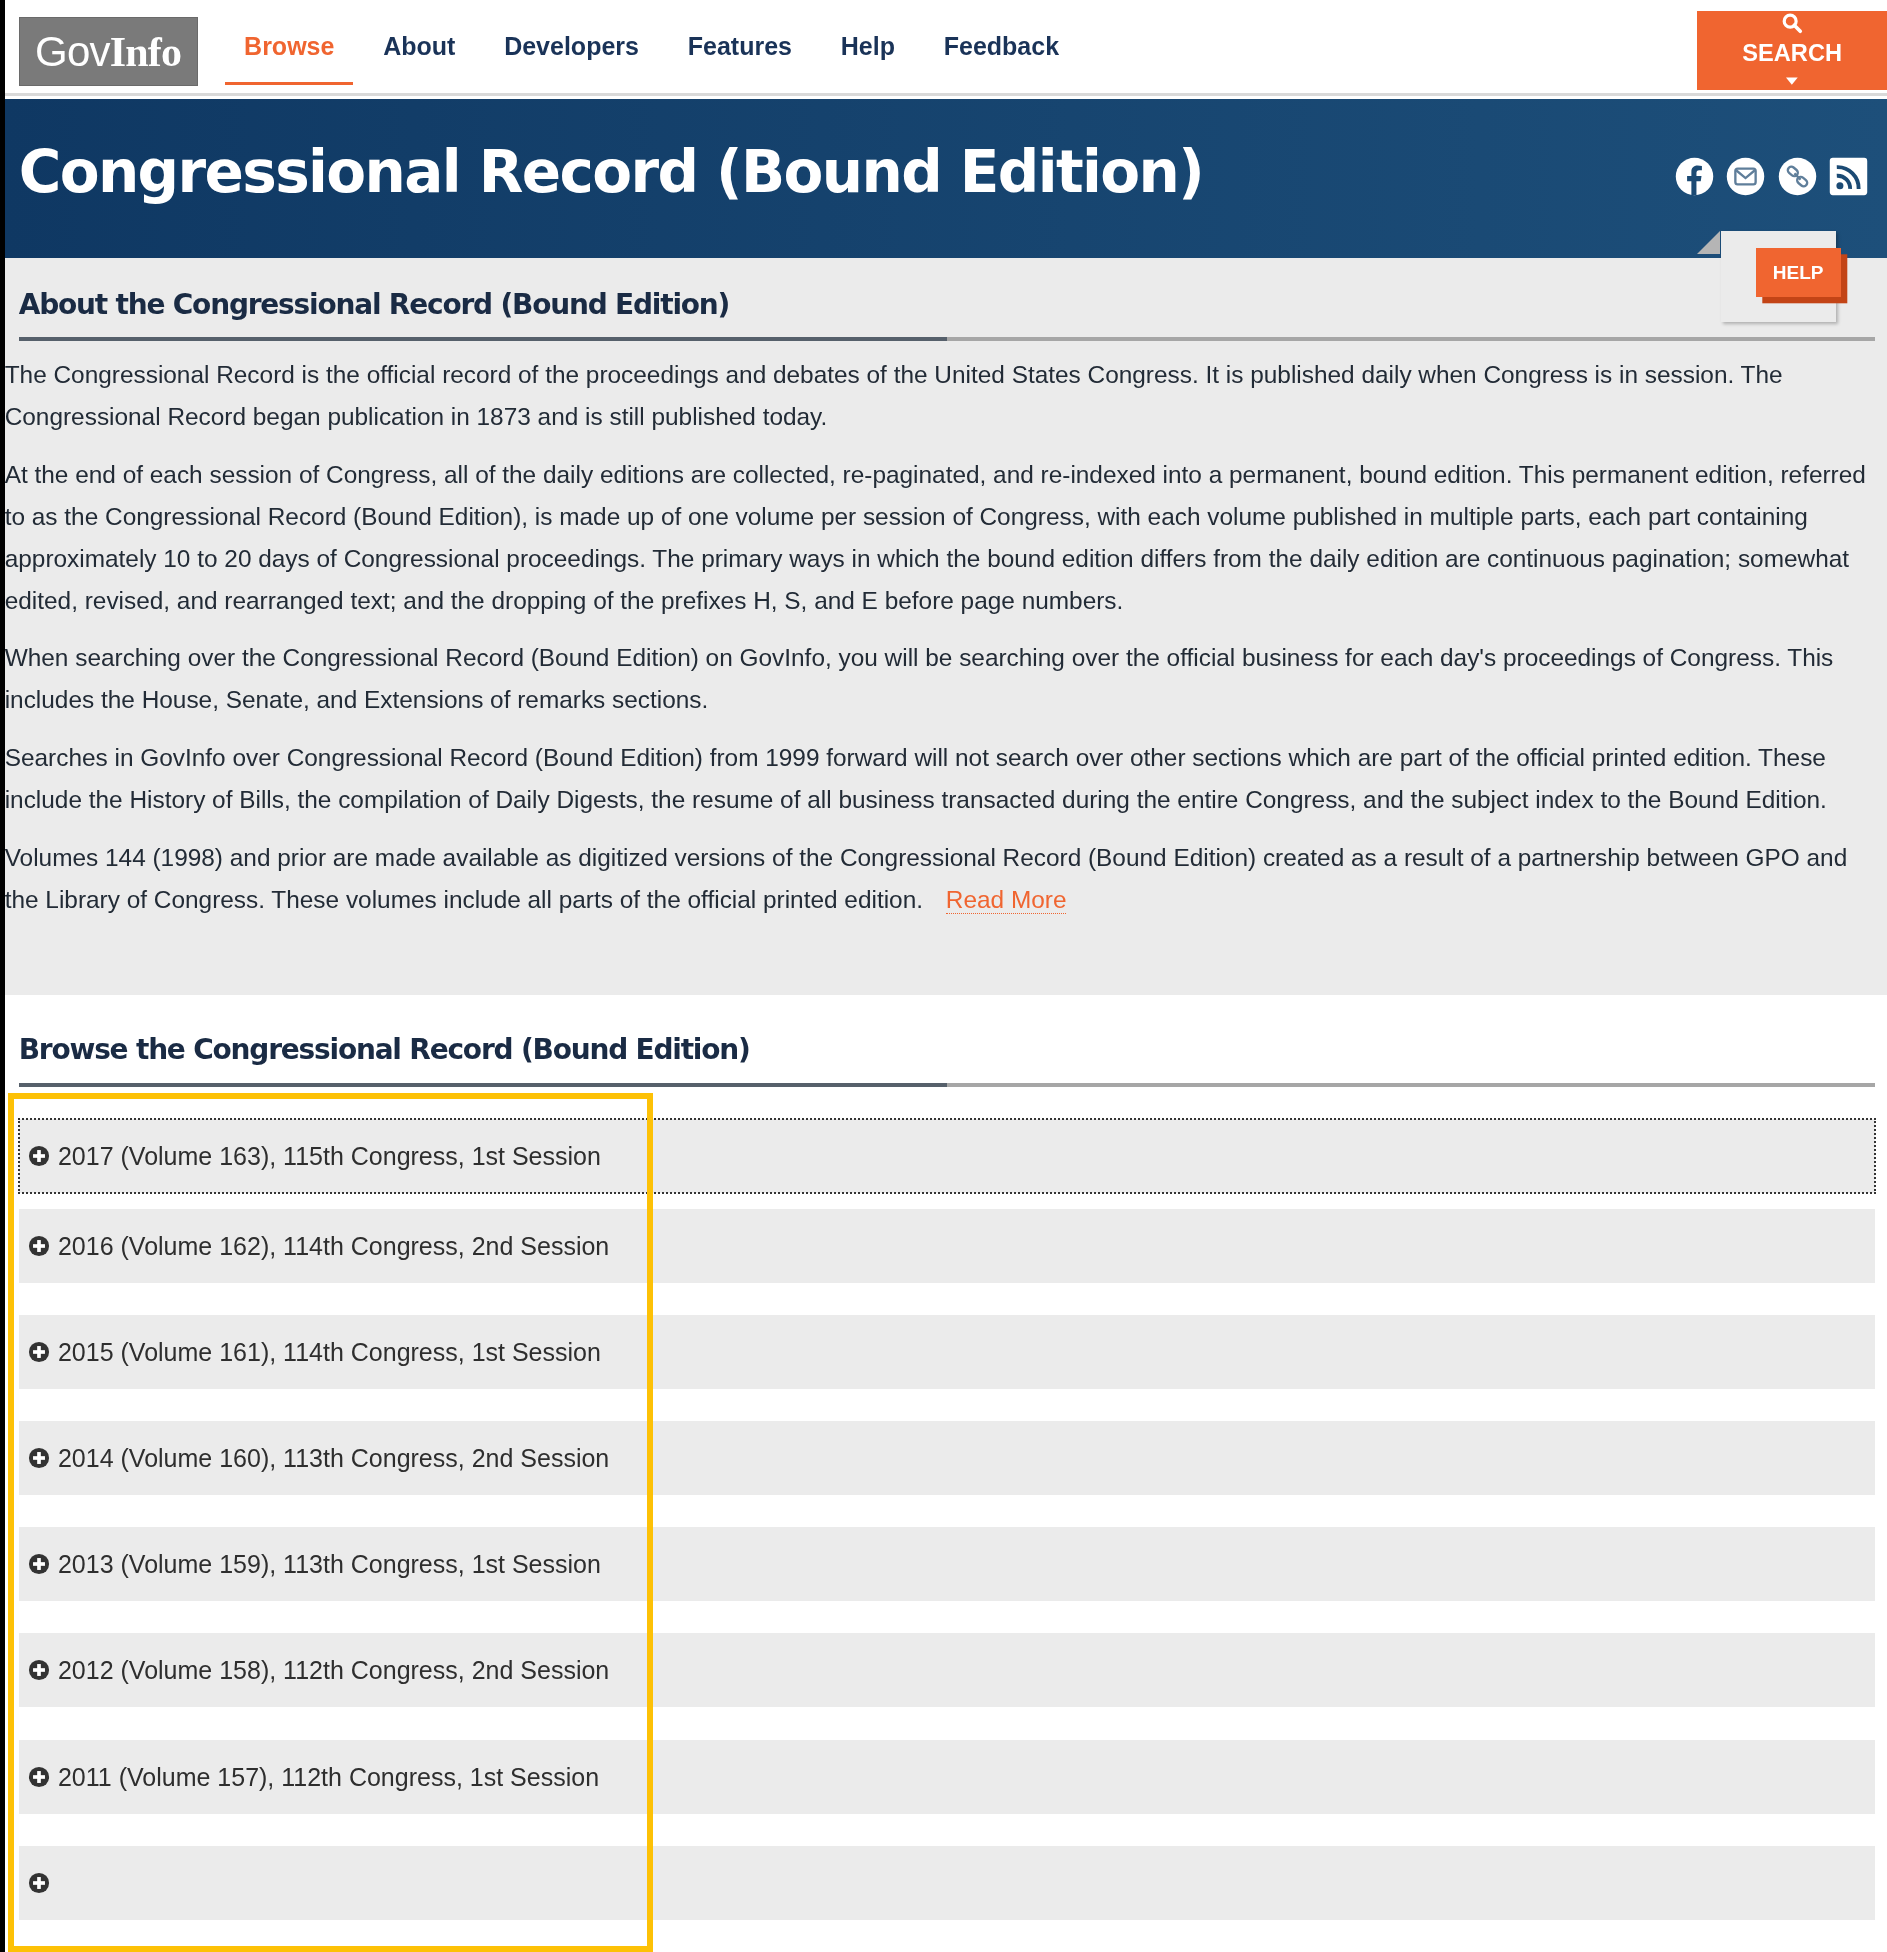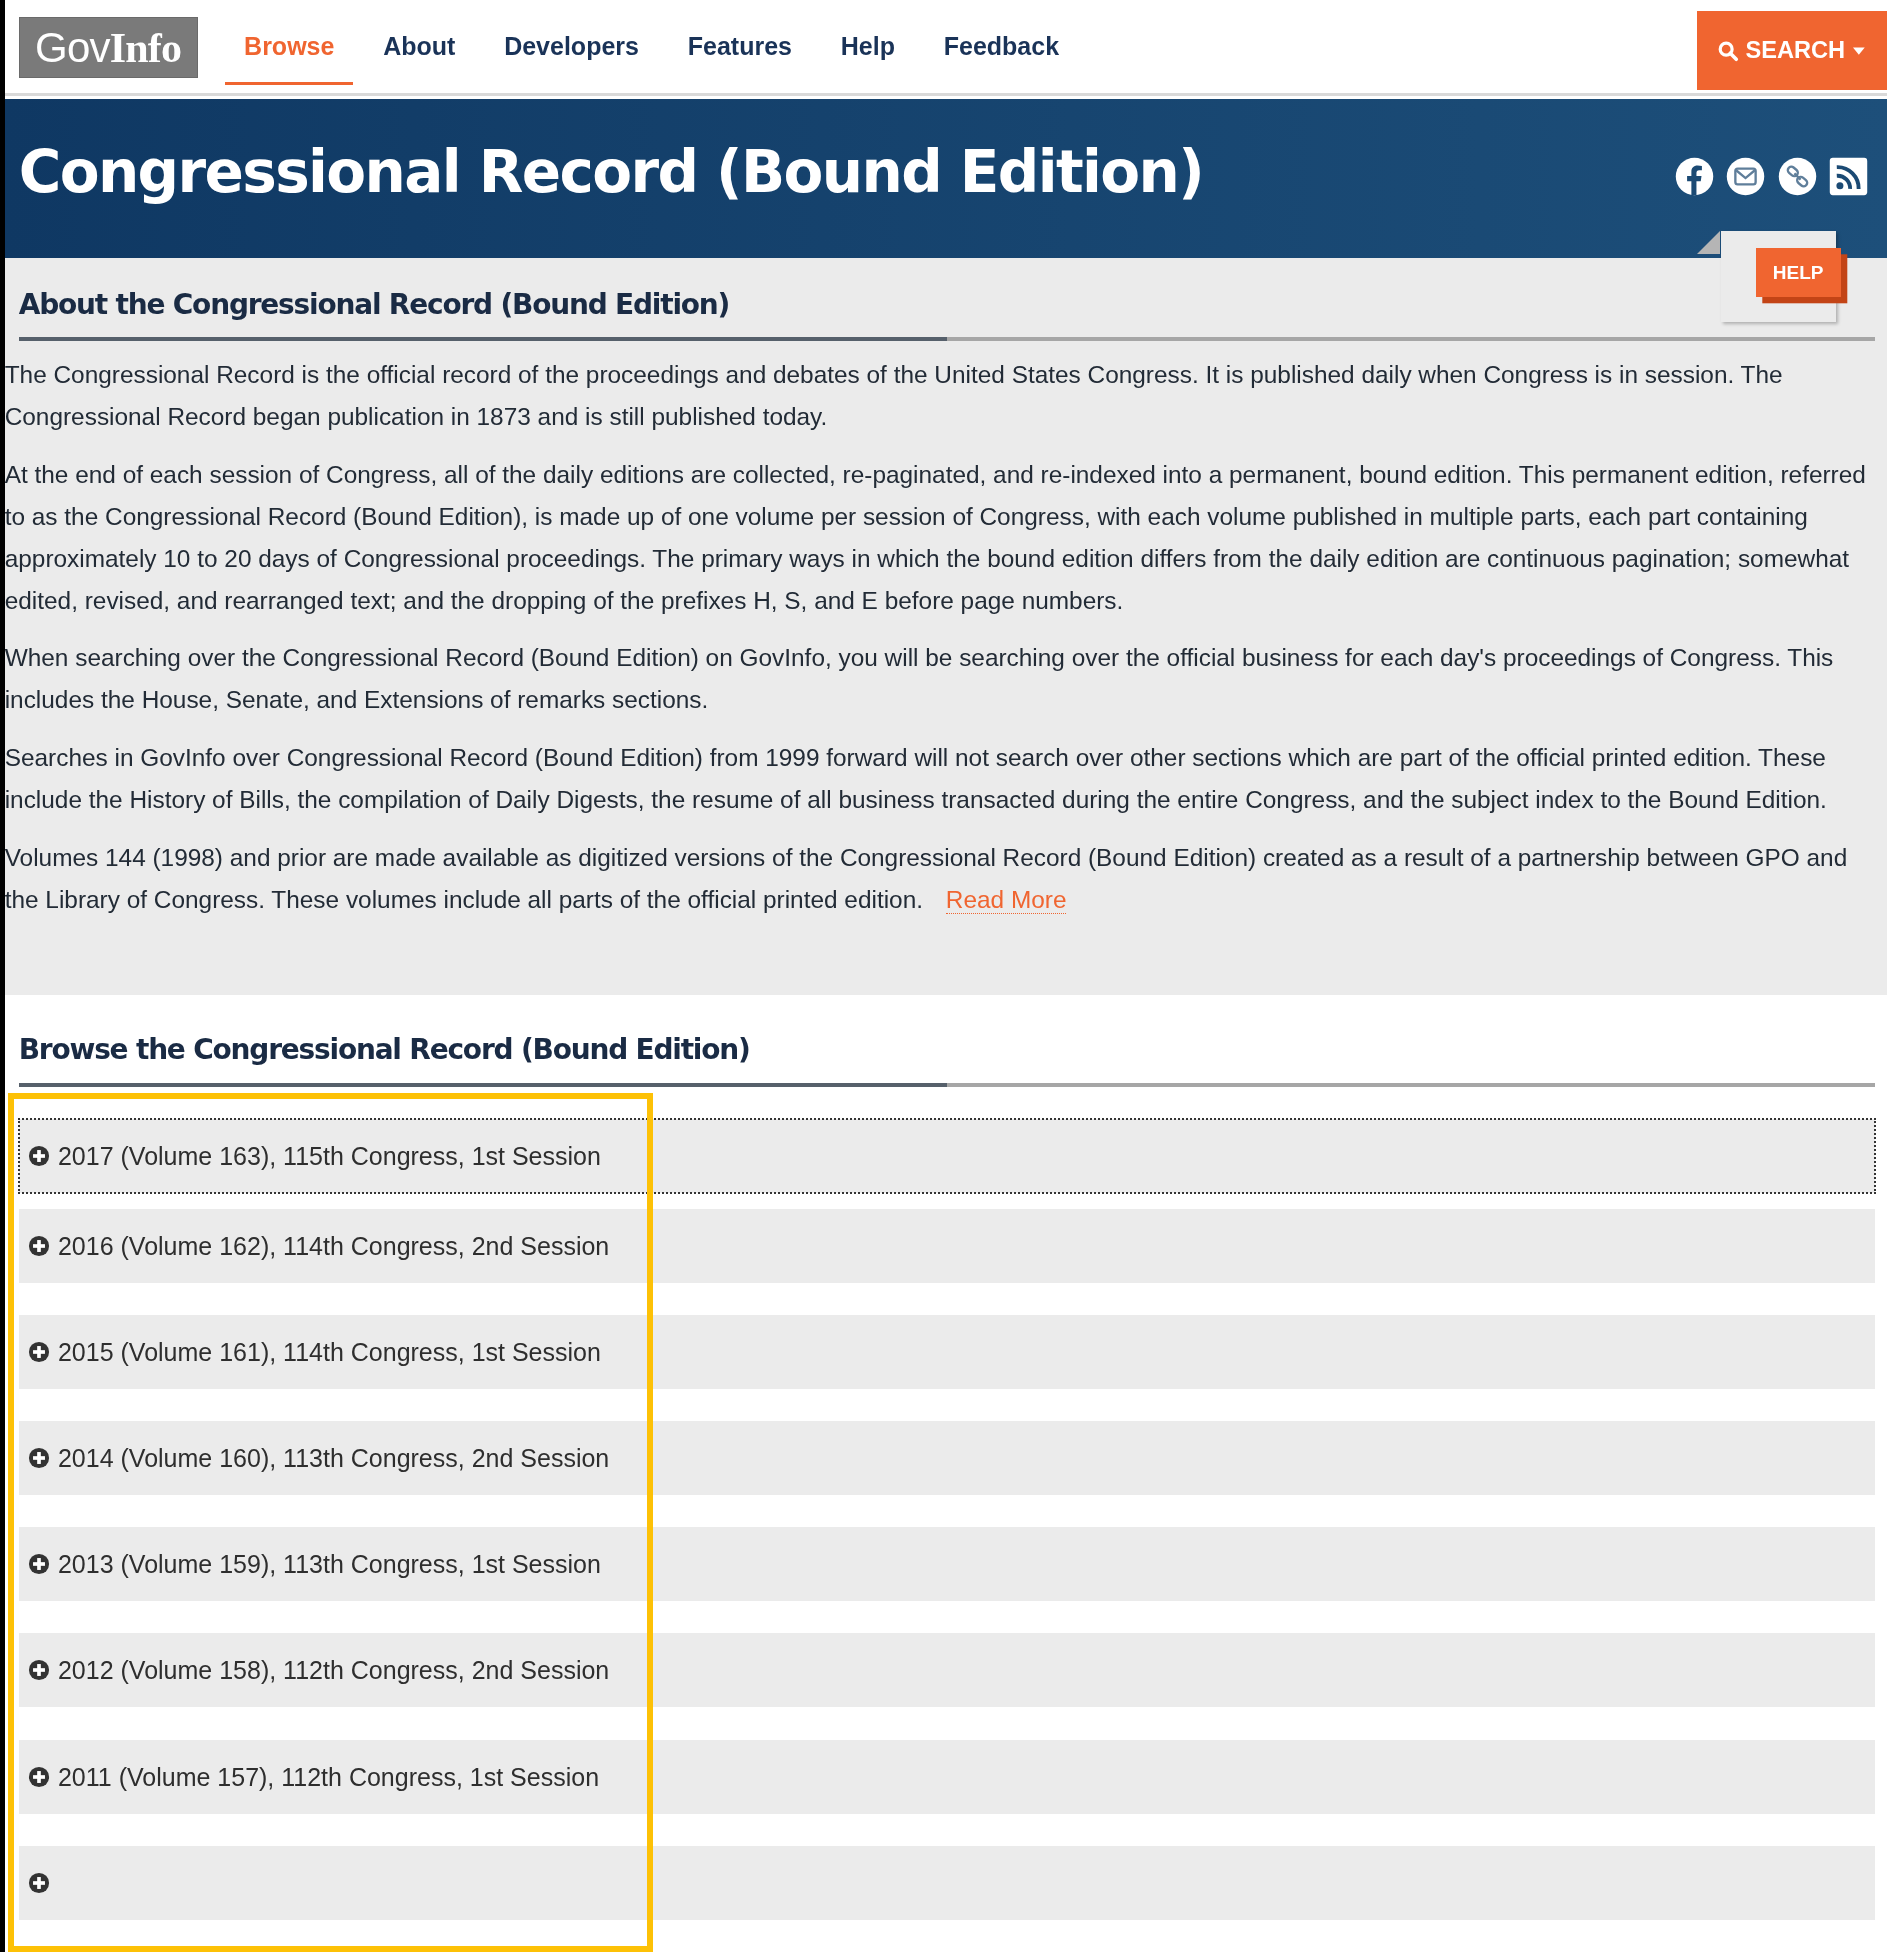--- a/index.html
+++ b/index.html
@@ -2,28 +2,28 @@
 <html style="font-size:12.6px"><head>
 <meta charset="utf-8">
 <style>
   * { box-sizing: border-box; margin: 0; padding: 0; }
   html, body { width: 1888px; height: 1952px; background: #000; overflow: hidden; }
   body { font-family: "Liberation Sans", sans-serif; position: relative; }
   .page { position: absolute; left: 4.7px; top: 0; width: 1883px; height: 1952px; background: #fff; overflow: hidden; }
 
   
   .header { position: absolute; left: 0; top: 0; width: 100%; height: 96px; background: #fff; border-bottom: 3.1px solid #d9d9d9; }
-  .logo { position: absolute; left: 14px; top: 17.3px; width: 179px; height: 61px; background: #7a7a7a; border: 1.6px solid #6a6a6a; display: flex; align-items: center; justify-content: center; color: #fff; font-size: 42px; letter-spacing: -0.8px; }
+  .logo { position: absolute; left: 14px; top: 17.3px; width: 179px; height: 69px; background: #7a7a7a; border: 1.6px solid #6a6a6a; display: flex; align-items: center; justify-content: center; color: #fff; font-size: 42px; letter-spacing: -0.8px; }
   .logo .gov { font-family: "Liberation Sans", sans-serif; font-weight: normal; }
   .logo .info { font-family: "Liberation Serif", serif; font-weight: bold; }
   .nav { position: absolute; left: 215px; top: 0; height: 93px; display: flex; align-items: center; }
   .nav-item { font-size: 25px; font-weight: bold; color: #1a3358; padding: 0 24.4px; height: 93px; display: flex; align-items: center; position: relative; cursor: pointer; }
   .nav-item.active { color: #f06530; }
   .nav-item.active::after { content: ""; position: absolute; left: 5.5px; right: 5.5px; bottom: 7.9px; height: 3.1px; background: #f06530; }
-  .search-btn { position: absolute; left: 1692px; top: 11px; width: 191px; height: 79px; background: #f06530; color: #fff; display: flex; align-items: center; justify-content: center; font-size: 23.6px; font-weight: bold; gap: 6.3px; cursor: pointer; }
+  .search-btn { position: absolute; left: 1692px; top: 11px; width: 191px; height: 79px; background: #f06530; color: #fff; display: flex; align-items: center; justify-content: center; font-size: 23.6px; font-weight: bold; gap: 6.3px; cursor: pointer; flex-direction: column; }
   .search-btn svg { width: 22px; height: 22px; }
 
   
   .banner { position: absolute; left: 0; top: 99px; width: 100%; height: 159px; background: linear-gradient(90deg, #0f3863 0%, #1d4f7a 100%); }
   .banner-title { position: absolute; left: 14px; top: 39px; font-size: 58px; font-weight: bold; color: #fff; font-family: "DejaVu Sans", sans-serif; letter-spacing: -1.6px; }
   .share-icons { position: absolute; left: 1670px; top: 58px; display: flex; gap: 12.6px; }
   .share-icon { width: 39px; height: 39px; display: flex; align-items: center; justify-content: center; cursor: pointer; }
   .share-icon svg { width: 39px; height: 39px; }
 
   

